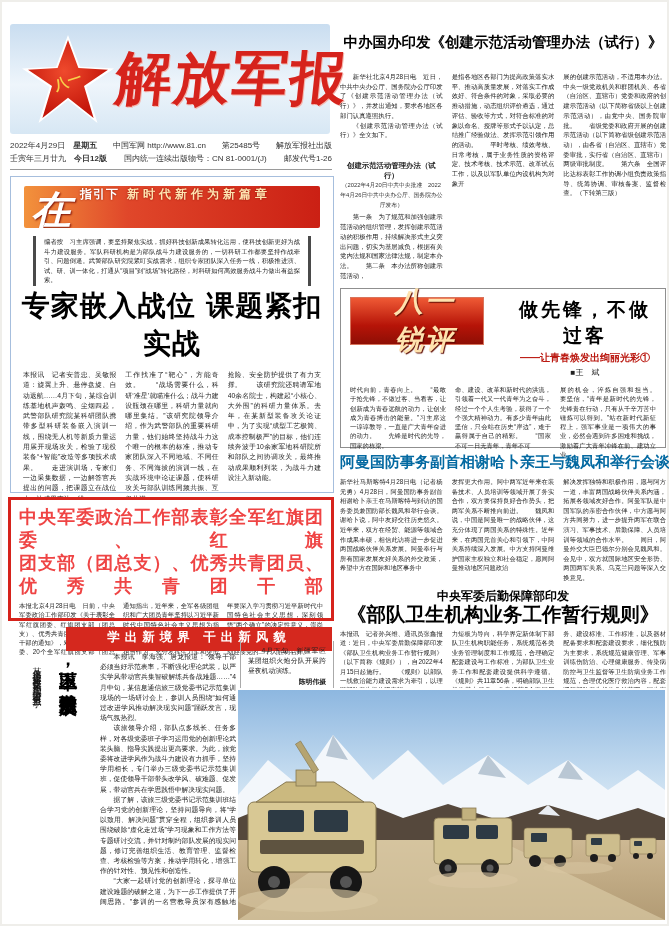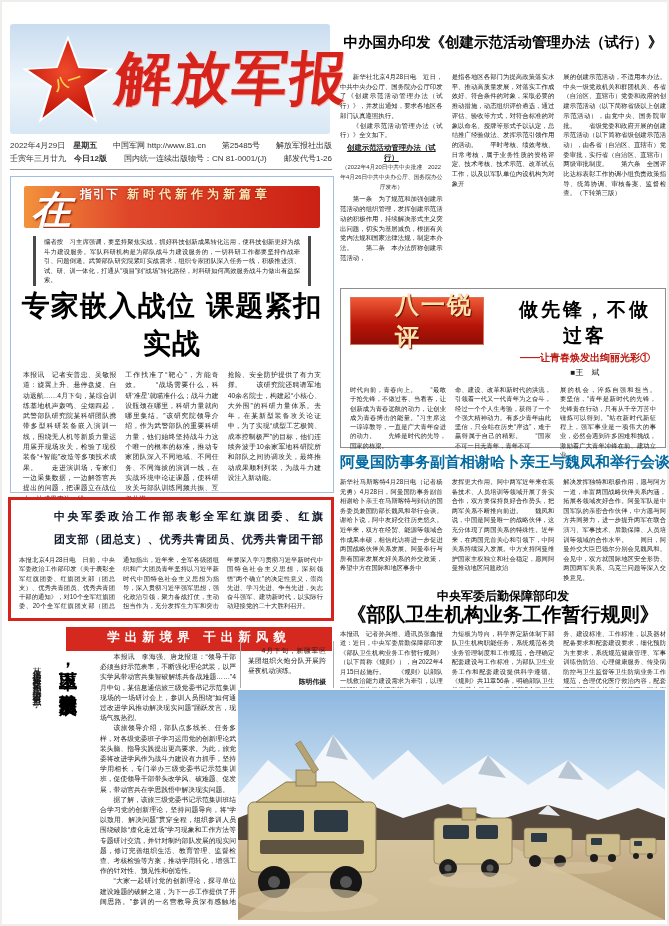--- a/index.html
+++ b/index.html
@@ -40,22 +40,22 @@
         font-size:6.3px;line-height:9.5px;text-align:justify;color:#222;height:48px;overflow:hidden;}
   .feat-kicker{margin-top:7px;text-align:center;font-size:12.5px;font-weight:bold;color:#000;}
   .feat-headline{margin-top:1px;text-align:center;font-size:28px;font-weight:bold;
         font-family:"DejaVu Sans",sans-serif;letter-spacing:1px;color:#000;}
   .cols{display:flex;gap:9px;margin:7px 12px 0;overflow:hidden;}
   .col{flex:1;font-size:6.8px;line-height:10.3px;text-align:justify;color:#1c1c1c;overflow:hidden;}
   .feat-cols{height:140px;}
   
   .red-box{position:absolute;left:8px;top:497px;width:326px;height:124px;border:3px solid #d6231c;
         box-sizing:border-box;padding:5px 8px 3px;background:#fff;}
-  .red-hl{font-size:11px;font-weight:bold;line-height:23px;color:#0f172a;text-align:justify;
-        text-align-last:justify;font-family:"DejaVu Sans",sans-serif;margin-left:35px;}
+  .red-hl{font-size:18px;font-weight:bold;line-height:23px;color:#ef4444;text-align:justify;
+        text-align-last:justify;font-family:"DejaVu Sans",sans-serif;}
   .red-cols{height:56px;margin:4px 0 0;gap:8px;}
   .red-cols .col{font-size:6.3px;line-height:9.3px;}
   
   .study-banner{position:absolute;left:66px;top:627px;width:266px;height:24px;background:#d5281e;
         color:#fff;font-weight:bold;font-size:12.5px;letter-spacing:5px;line-height:20px;text-align:center;}
   .v-kicker{position:absolute;left:30px;top:660px;height:236px;writing-mode:vertical-rl;
         text-orientation:upright;font-size:9px;letter-spacing:1.5px;color:#111;}
   .v-headline{position:absolute;left:56px;top:656px;height:252px;writing-mode:vertical-rl;
         text-orientation:upright;font-size:18px;font-weight:bold;color:#000;
         font-family:"DejaVu Sans",sans-serif;letter-spacing:1px;}
@@ -70,28 +70,28 @@
   .caption-box .credit{text-align:right;margin:1px 0 0;font-weight:bold;}
   
   .photo{position:absolute;left:238px;top:690px;width:427px;height:230px;}
   
   .gaz-hl{position:absolute;left:340px;top:33px;width:326px;text-align:center;font-size:14.5px;
         font-weight:bold;color:#000;font-family:"DejaVu Sans",sans-serif;white-space:nowrap;}
   .gaz-body{position:absolute;left:340px;top:72px;width:326px;height:210px;}
   .gaz-body .cols{margin:0;gap:9px;height:210px;}
   .gaz-body .col{font-size:6.4px;line-height:9.7px;}
   .gaz-body p{margin:0;text-indent:2em;}
-  .gaz-sub{font-weight:bold;text-align:center;text-indent:0 !important;font-size:7.4px;margin:3px 0 1px !important;text-decoration:underline;}
+  .gaz-sub{font-weight:bold;text-align:center;text-indent:0 !important;font-size:7.4px;margin:21px 0 1px !important;}
   .gaz-subdate{text-align:center;text-indent:0 !important;font-size:5.8px;color:#333;margin-bottom:2px !important;}
   .rp-box{position:absolute;left:340px;top:288px;width:326px;height:160px;border:1px solid #8f8f8f;
         box-sizing:border-box;padding:8px 9px 5px;}
   .rp-top{display:flex;gap:10px;}
   .rp-logo{flex:0 0 132px;height:46px;background:linear-gradient(180deg,#ef5a35 0%,#b61408 60%,#8e0e05 100%);
         border:1px solid #d8745c;display:flex;align-items:center;justify-content:center;}
-  .rp-logo span{font-family:"DejaVu Serif",serif;font-weight:bold;font-size:24px;
+  .rp-logo span{font-family:"DejaVu Serif",serif;font-style:italic;font-weight:bold;font-size:28px;
         color:#ffe2ae;text-shadow:1px 1px 1px #5d0a02;letter-spacing:2px;margin-left:44px;}
   .rp-right{flex:1;text-align:center;margin-left:20px;}
   .rp-hl{font-size:19px;font-weight:bold;letter-spacing:3px;color:#000;font-family:"DejaVu Sans",sans-serif;}
   .rp-sub{margin-top:2px;color:#bb1a12;font-weight:bold;font-size:10px;}
   .rp-author{margin-top:2px;font-size:8px;color:#222;}
   .rp-cols{margin:7px 0 0;gap:9px;height:80px;}
   .rp-cols .col{font-size:6.3px;line-height:9.3px;}
   .oman-hl{position:absolute;left:340px;top:453px;width:326px;text-align:center;font-size:15px;
         font-weight:bold;color:#0369a1;font-family:"DejaVu Sans",sans-serif;white-space:nowrap;}
   .oman-body{position:absolute;left:340px;top:477px;width:326px;height:105px;}

